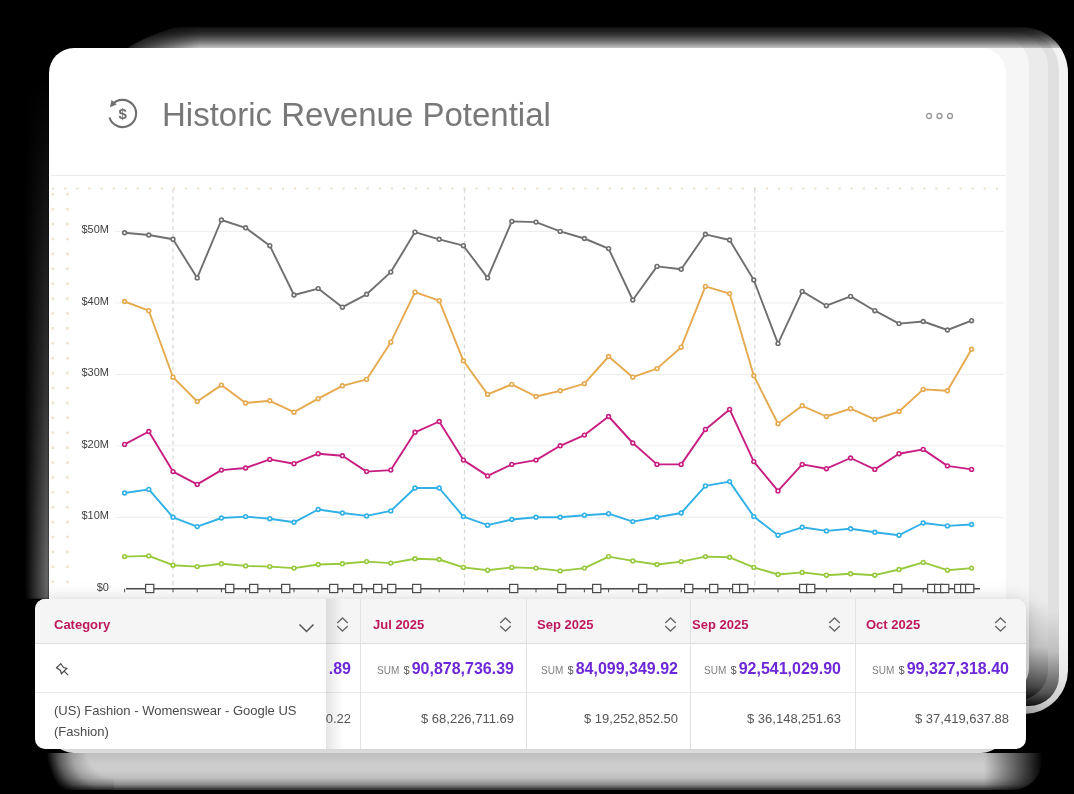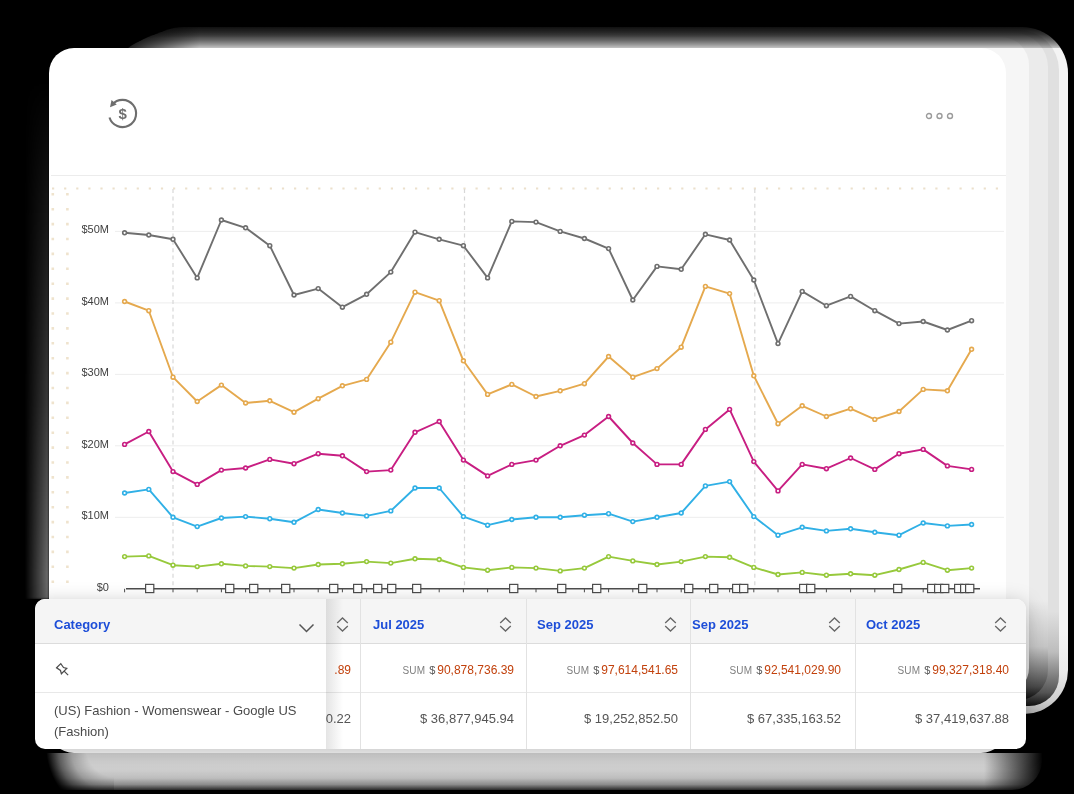--- a/index.html
+++ b/index.html
@@ -11,27 +11,27 @@
 .botfadeR{position:absolute;left:984px;top:750px;width:64px;height:44px;background:linear-gradient(to left,#000 8%,rgba(0,0,0,0))}
 .card{position:absolute;left:49px;top:47.6px;width:957px;height:705px;background:#fff;border-radius:25px}
 .divider{position:absolute;left:51px;top:175px;width:955px;height:1px;background:#ececec}
 .title{position:absolute;left:162px;top:95.5px;font-size:33px;color:#787878;letter-spacing:0px}
 .icon{position:absolute;left:105px;top:95.5px}
 .dots{position:absolute;left:925px;top:112px}
 .tbl{position:absolute;left:35px;top:599px;width:991px;height:150px;background:#fff;border-radius:10px;box-shadow:0 4px 20px rgba(0,0,0,.25)}
 .thead{position:absolute;left:0;top:0;width:991px;height:45px;background:#f5f5f5;border-radius:10px 10px 0 0;border-bottom:1px solid #dcdcdc}
 .rsep{position:absolute;left:0;top:93px;width:991px;height:1px;background:#e8e8e8}
 .csep{position:absolute;top:0;width:1px;height:150px;background:#e2e2e2}
-.hlab{position:absolute;top:17.5px;font-size:13px;font-weight:bold;color:#1d4ed8}
+.hlab{position:absolute;top:17.5px;font-size:13px;font-weight:bold;color:#be185d}
 .scrsh{position:absolute;left:291px;top:0;width:17px;height:150px;background:linear-gradient(to right,rgba(90,90,90,.16),rgba(90,90,90,0))}
 .sico{position:absolute;top:17.5px}
 .sumv{position:absolute;top:61px;white-space:nowrap}
 .suml{font-size:10px;color:#808080;letter-spacing:.1px}
 .dols{font-size:11px;color:#5a5a5a;margin:0 2px 0 4px}
-.sumn{font-size:12px;font-weight:normal;color:#c2410c}
+.sumn{font-size:16px;font-weight:bold;color:#6d28d9}
 .r2v{position:absolute;top:112px;font-size:13px;color:#555;white-space:nowrap}
 .cat2{position:absolute;left:19px;top:102px;font-size:13px;color:#4a4a4a;line-height:20.5px;width:246px}
 </style></head><body>
 <div class="stage">
   <div class="lay" style="left:132px;top:27px;width:936px;height:687px;border-top-left-radius:52px;border-top-right-radius:46px;border-bottom-right-radius:44px;background:linear-gradient(to bottom,#f4f4f4 0 88%,#e9e9e9 94%,#cfcfcf 98%,#b0b0b0 100%)"></div>
   <div class="lay" style="left:124px;top:30px;width:935px;height:676px;border-top-left-radius:52px;border-top-right-radius:40px;border-bottom-right-radius:30px;background:linear-gradient(to bottom,#e0e0e0 0 86%,#bdbdbd 92%,#555 98%,#111 100%)"></div>
   <div class="lay" style="left:116px;top:33px;width:932px;height:667px;border-top-left-radius:52px;border-top-right-radius:34px;border-bottom-right-radius:30px;background:linear-gradient(to bottom,#ebebeb 0 85%,#c5c5c5 92%,#4a4a4a 98%,#0a0a0a 100%)"></div>
   <div class="lay" style="left:108px;top:37px;width:921px;height:657px;border-top-left-radius:52px;border-top-right-radius:28px;background:linear-gradient(to bottom,#f6f6f6 0 88%,#e2e2e2 96%,#c4c4c4 100%)"></div>
   <div class="botband"></div>
   <div class="botfadeL"></div>
@@ -312,20 +312,21 @@
 <rect x="954.6" y="584.4" width="8.2" height="8.2" fill="#fff" stroke="#4d4d4d" stroke-width="1.2"></rect>
 <rect x="960.6" y="584.4" width="8.2" height="8.2" fill="#fff" stroke="#4d4d4d" stroke-width="1.2"></rect>
 <rect x="965.6" y="584.4" width="8.2" height="8.2" fill="#fff" stroke="#4d4d4d" stroke-width="1.2"></rect>
   </svg>
   <div class="divider"></div>
   <div class="icon"><svg width="35" height="35" viewBox="0 0 35 35" fill="none">
 <path d="M 7.08 8.76 A 13.6 13.6 0 1 1 4.49 21.48" stroke="#6e6e6e" stroke-width="2.1" fill="none"></path>
 <polygon points="5.02,11.21 6.53,4.12 11.74,8.49" fill="#6e6e6e"></polygon>
 <text x="17.7" y="23" text-anchor="middle" font-size="15" font-weight="bold" fill="#6e6e6e" font-family="Liberation Sans, sans-serif">$</text>
 </svg></div>
+  <div class="title">Historic Revenue Potential</div>
   <svg class="dots" width="30" height="8" viewBox="0 0 30 8">
       <circle cx="4" cy="4" r="2.5" stroke="#9b9b9b" stroke-width="1.4" fill="none"></circle>
       <circle cx="14.5" cy="4" r="2.5" stroke="#9b9b9b" stroke-width="1.4" fill="none"></circle>
       <circle cx="25" cy="4" r="2.5" stroke="#9b9b9b" stroke-width="1.4" fill="none"></circle>
     </svg>
   <div class="tbl">
     <div class="thead"></div>
     <div class="rsep"></div>
     <div class="csep" style="left:325px"></div>
     <div class="csep" style="left:491px"></div>
@@ -361,22 +362,22 @@
           <polyline points="1.2,9 6.5,14 11.8,9" stroke="#666" stroke-width="1.3" fill="none"></polyline>
         </svg></div>
     <div style="position:absolute;left:20px;top:63px"><svg width="17" height="17" viewBox="0 0 16 16" fill="none">
           <g transform="rotate(-45 8 8)" stroke="#4d4d4d" stroke-width="1.15" fill="none">
             <path d="M5.2 1.6 L10.8 1.6 L10 6 L11.6 8.8 L4.4 8.8 L6 6 Z"></path>
             <path d="M8 8.8 L8 14.2"></path>
           </g>
         </svg></div>
     <div class="sumv" style="right:675px"><span class="sumn">.89</span></div>
     <div class="sumv" style="right:512px"><span class="suml">SUM</span><span class="dols">$</span><span class="sumn">90,878,736.39</span></div>
-    <div class="sumv" style="right:348px"><span class="suml">SUM</span><span class="dols">$</span><span class="sumn">97,614,541.65</span></div>
+    <div class="sumv" style="right:348px"><span class="suml">SUM</span><span class="dols">$</span><span class="sumn">84,099,349.92</span></div>
     <div class="sumv" style="right:185px"><span class="suml">SUM</span><span class="dols">$</span><span class="sumn">92,541,029.90</span></div>
     <div class="sumv" style="right:17px"><span class="suml">SUM</span><span class="dols">$</span><span class="sumn">99,327,318.40</span></div>
     <div class="cat2">(US) Fashion - Womenswear - Google US (Fashion)</div>
     <div class="r2v" style="right:675px">0.22</div>
-    <div class="r2v" style="right:512px">$ 36,877,945.94</div>
+    <div class="r2v" style="right:512px">$ 68,226,711.69</div>
     <div class="r2v" style="right:348px">$ 19,252,852.50</div>
-    <div class="r2v" style="right:185px">$ 67,335,163.52</div>
+    <div class="r2v" style="right:185px">$ 36,148,251.63</div>
     <div class="r2v" style="right:17px">$ 37,419,637.88</div>
   </div>
 </div>
 </body></html>

